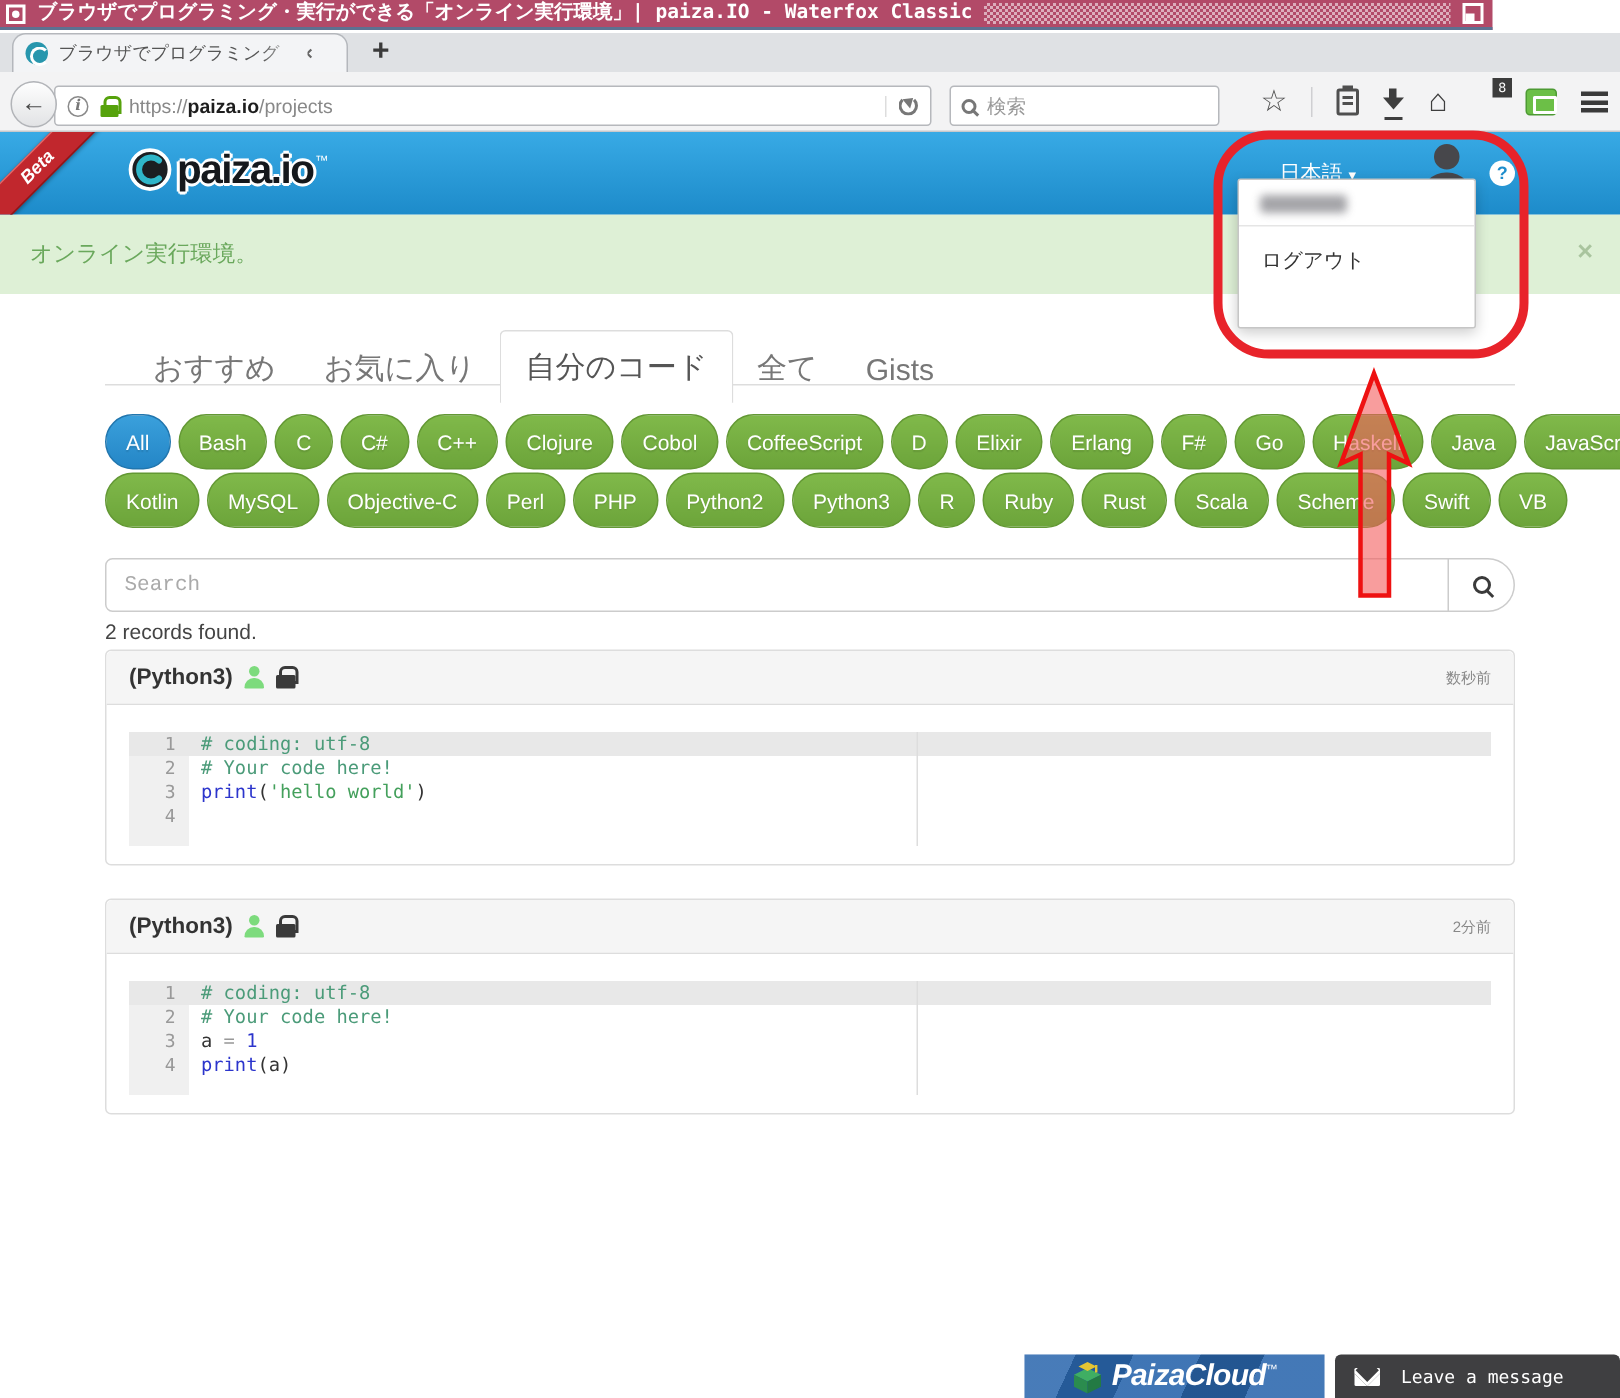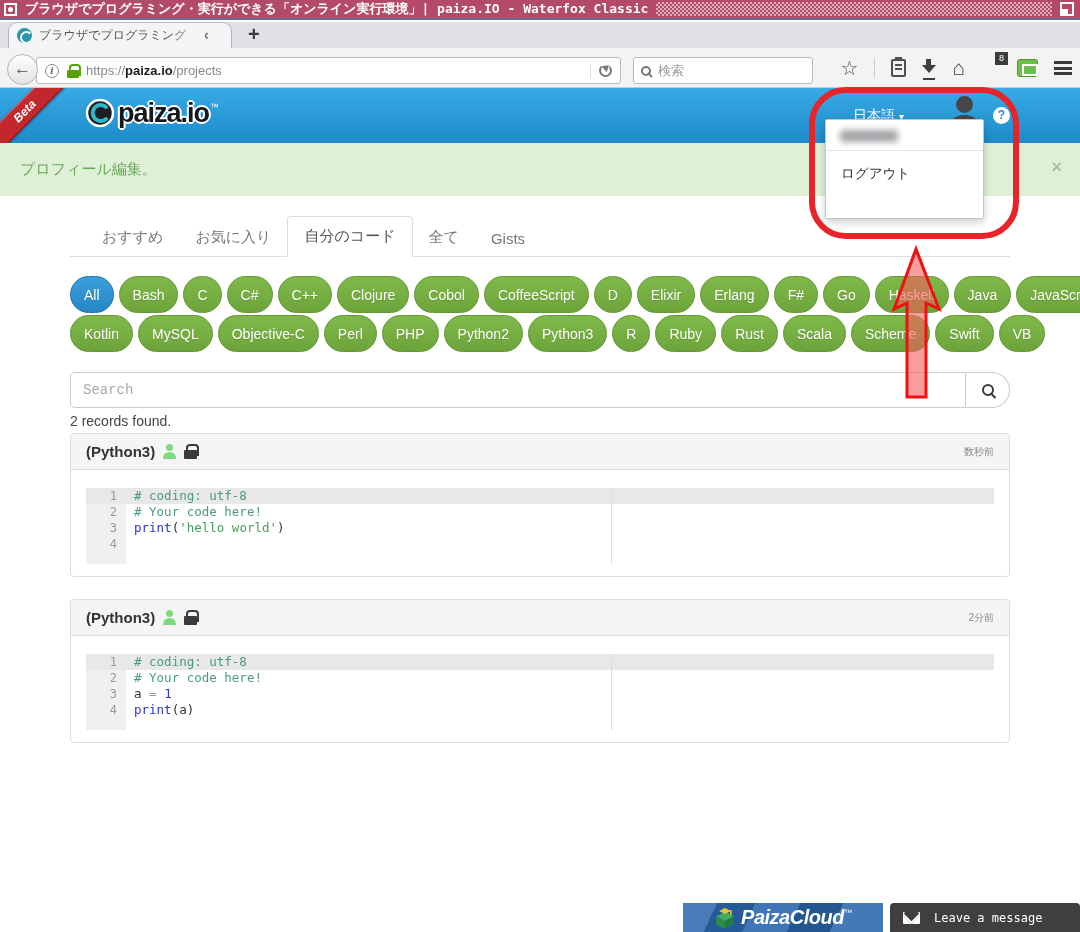--- a/index.html
+++ b/index.html
@@ -1,20 +1,20 @@
 <!DOCTYPE html>
 <html><head>
 <meta charset="utf-8">
 <style>
   * { margin:0; padding:0; box-sizing:border-box; }
   html,body { width:1080px; height:932px; overflow:hidden; background:#fff;
     font-family:"Liberation Sans","DejaVu Sans",sans-serif; }
 
   
-  .titlebar { position:absolute; left:0; top:0; width:1080px; height:20px;
+  .titlebar { position:absolute; left:0; top:0; width:995px; height:20px;
     background:#b24a68; border-bottom:2px solid #5d7191; display:flex; align-items:center; }
   .win-menu-icon { width:13px; height:13px; border:2px solid #fff; margin:0 8px 0 4px;
     display:flex; align-items:center; justify-content:center; }
   .win-menu-icon i { width:5px; height:5px; background:#fff; border-radius:50%; display:block; }
   .titlebar-text { color:#fff; font:bold 13px/18px "DejaVu Sans Mono",monospace; white-space:nowrap; }
   .titlebar-pattern { flex:1; height:14px; margin:0 8px; align-self:center;
     background-image:
       linear-gradient(45deg, rgba(255,255,255,.55) 25%, transparent 25%, transparent 75%, rgba(255,255,255,.55) 75%),
       linear-gradient(45deg, rgba(255,255,255,.55) 25%, transparent 25%, transparent 75%, rgba(255,255,255,.55) 75%);
     background-size:4px 4px; background-position:0 0, 2px 2px; }
@@ -108,21 +108,21 @@
     color:#1e8dcc; font:bold 12px/17px "Liberation Sans",sans-serif; text-align:center; z-index:10; }
 
   
   .alert { position:absolute; left:0; top:143px; width:1080px; height:53px; background:#def0d6; }
   .alert-text { position:absolute; left:20px; top:17px; color:#6aa85c; font-size:15px; }
   .alert-close { position:absolute; right:18px; top:14px; color:#a9c49e; font-size:18px; font-weight:bold; }
 
   
   .main { position:absolute; left:70px; top:196px; width:940px; }
   .tabs-row { margin-top:21px; height:40px; border-bottom:1px solid #ddd; display:flex; align-items:flex-end; padding-left:16px; position:relative; }
-  .tab { font-size:15px; color:#777; padding:10px 16px; cursor:pointer; white-space:nowrap; position:relative; top:1px; }
+  .tab { font-size:20px; color:#777; padding:10px 16px; cursor:pointer; white-space:nowrap; position:relative; top:13px; }
   .tab.active { background:#fff; border:1px solid #ddd; border-bottom:1px solid #fff; border-radius:4px 4px 0 0; color:#555; }
 
   .pill-rows { margin-top:19px; }
   .pill-row { display:flex; gap:5px; margin-bottom:2px; flex-wrap:nowrap; }
   .pill { height:37px; line-height:37px; padding:0 13px; border-radius:19px; color:#fff; font-size:14px;
     background:linear-gradient(#80b94a,#6ca43a); border:1px solid #639834; white-space:nowrap; cursor:pointer;
     text-shadow:0 1px 1px rgba(0,0,0,.12); }
   .pill.active { background:linear-gradient(#3aa0dc,#2486c6); border-color:#2176ae; }
 
   .search-row { margin-top:20px; display:flex; }
@@ -257,21 +257,21 @@
     </svg>
     <span class="plogo-text">paiza.io</span>
     <span class="plogo-tm">™</span>
   </div>
 </div>
 <div class="nav-lang"><span>日本語</span><span class="nav-caret">▾</span></div>
 <div class="avatar"></div>
 <div class="help-icon">?</div>
 
 <div class="alert">
-  <span class="alert-text">プロフィール編集。</span>
+  <span class="alert-text">オンライン実行環境。</span>
   <span class="alert-close">×</span>
 </div>
 
 <div class="main">
   <div class="tabs-row">
       <div class="tab">おすすめ</div>
       <div class="tab">お気に入り</div>
       <div class="tab active">自分のコード</div>
       <div class="tab">全て</div>
       <div class="tab">Gists</div>

